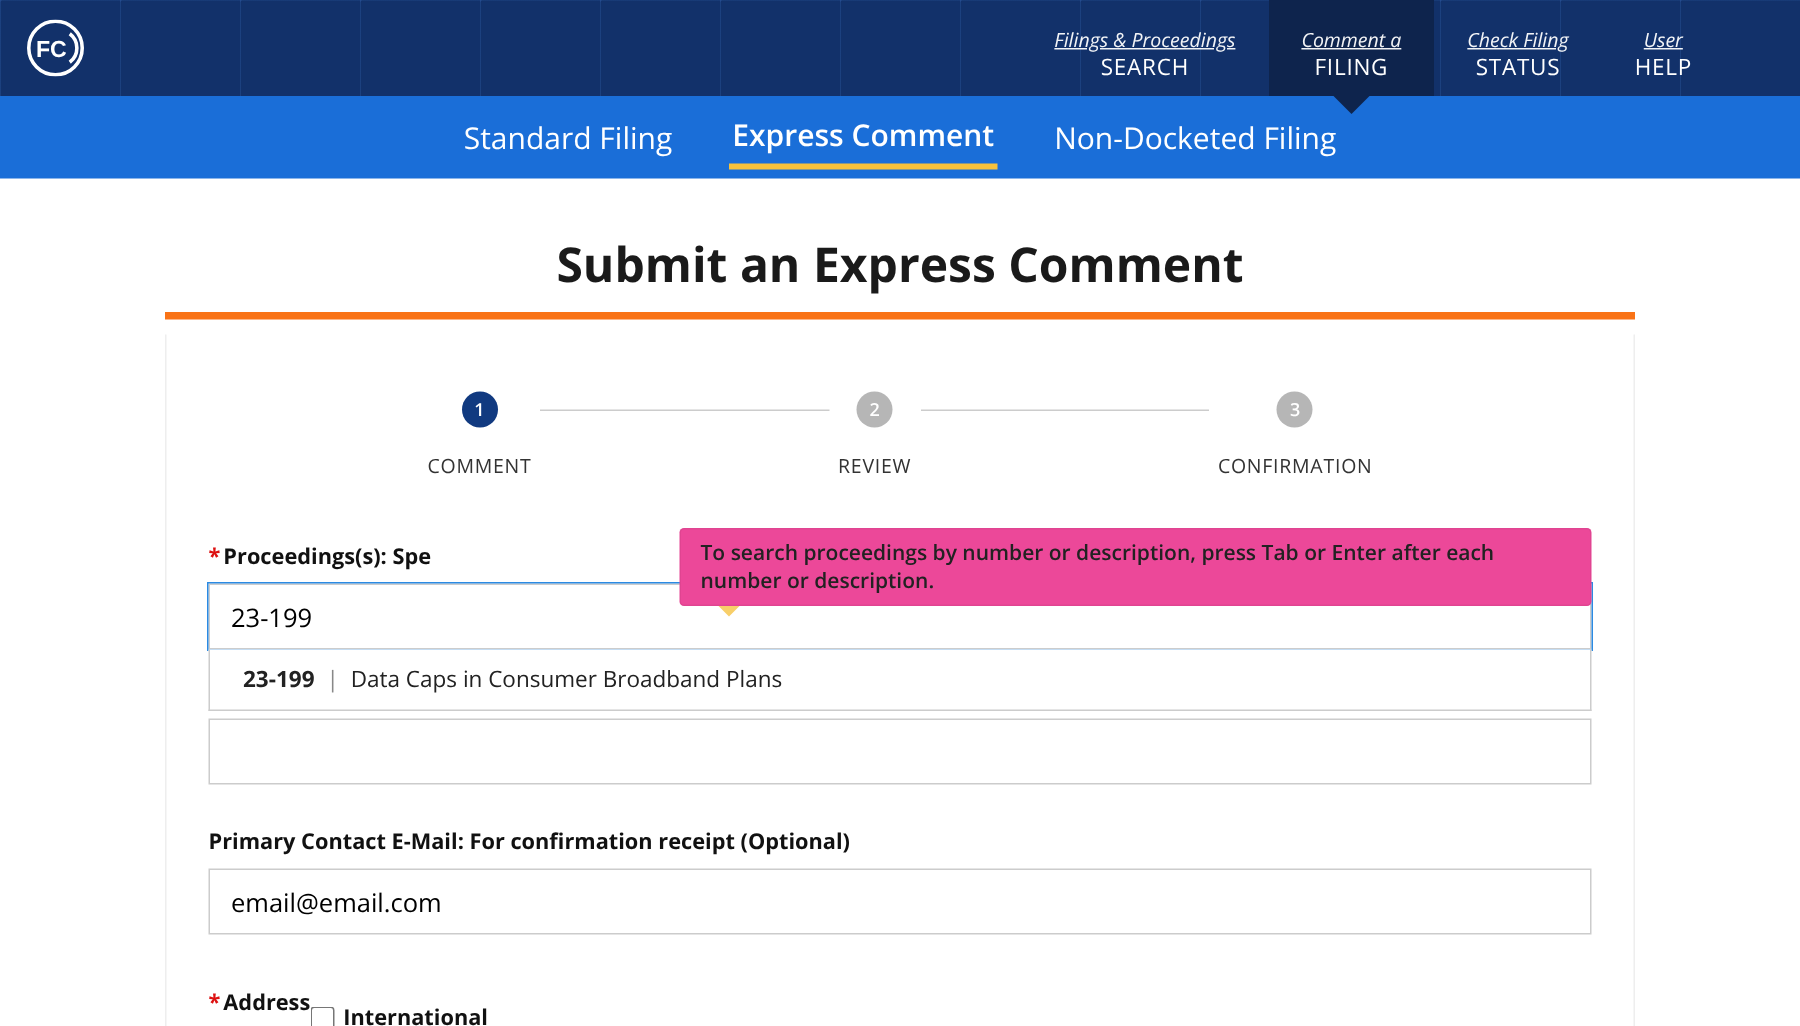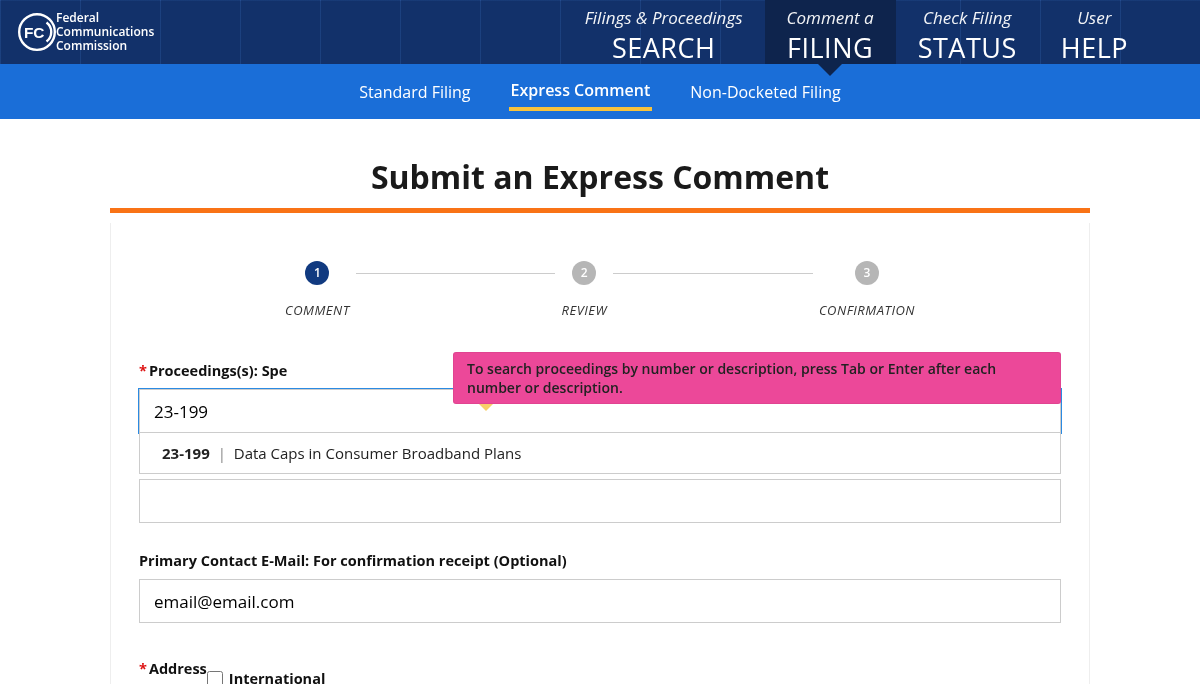--- a/index.html
+++ b/index.html
@@ -21,41 +21,41 @@
     .logo-block { display: flex; align-items: center; padding-left: 18px; }
     .fcc-logo { width: 38px; height: 38px; }
     .agency-name { color: #fff; font-size: 12px; line-height: 14px; font-weight: 600; }
 
     .primary-nav { display: flex; margin-left: auto; margin-right: 50px; height: 100%; }
     .primary-nav .tab {
       color: #fff; text-align: center; padding: 8px 22px 0;
       display: flex; flex-direction: column; justify-content: center;
       cursor: pointer; position: relative;
     }
-    .primary-nav .tab .sup { font-style: italic; font-size: 17px; opacity: .95; }
-    .primary-nav .tab .main { font-weight: 400; font-size: 27px; letter-spacing: .5px; }
+    .primary-nav .tab .sup { font-style: italic; font-size: 13px; opacity: .95; text-decoration: underline; }
+    .primary-nav .tab .main { font-weight: 400; font-size: 15px; letter-spacing: .5px; }
     .primary-nav .tab.active { background: #0e244d; }
     .primary-nav .tab.active::after {
       content: "";
       position: absolute;
       bottom: -12px; left: 50%; transform: translateX(-50%);
       width: 0; height: 0;
       border-left: 12px solid transparent;
       border-right: 12px solid transparent;
       border-top: 12px solid #0e244d;
       z-index: 5;
     }
 
     
     .sub-nav {
       background: #1a6ed8;
       height: 55px;
       display: flex; align-items: center; justify-content: center; gap: 36px;
     }
-    .sub-nav a { color: #fff; font-size: 16px; text-decoration: none; padding: 6px 2px; cursor: pointer; }
+    .sub-nav a { color: #fff; font-size: 20px; text-decoration: none; padding: 6px 2px; cursor: pointer; }
     .sub-nav a.active { border-bottom: 4px solid #f7c23c; font-weight: 600; }
 
     
     .page { max-width: 980px; margin: 0 auto; padding: 36px 0 0; }
     .page h1 {
       text-align: center; font-size: 32px; font-weight: 700; color: #1a1a1a;
       border-bottom: 5px solid #f97316; padding-bottom: 10px;
     }
     .card {
       margin-top: 10px; padding: 38px 28px 20px;
@@ -68,21 +68,21 @@
       content: ""; position: absolute; top: 12px; left: 20px; right: 20px;
       height: 1px; background: #ccc; z-index: 0;
     }
     .step { text-align: center; z-index: 1; background: #fff; padding: 0 6px; }
     .step .circle {
       width: 24px; height: 24px; border-radius: 50%; background: #b6b6b6;
       color: #fff; font-size: 12px; font-weight: 600; line-height: 24px;
       margin: 0 auto 16px;
     }
     .step.active .circle { background: #113a80; }
-    .step .label { font-size: 13px; letter-spacing: .5px; color: #333; font-style: italic; }
+    .step .label { font-size: 13px; letter-spacing: .5px; color: #333; }
 
     
     .field { margin-bottom: 26px; position: relative; }
     .field label { font-weight: 700; font-size: 14.5px; color: #111; }
     .req { color: #d11; font-weight: 700; margin-right: 2px; }
     .field input[type="text"], .field .faux-input {
       width: 100%; height: 44px; border: 1px solid #ccc; background: #fff;
       font-size: 17px; padding: 0 14px; margin-top: 8px;
       font-family: inherit;
     }
@@ -123,23 +123,20 @@
 </head>
 <body>
 
 <div class="top-header">
   <div class="logo-block">
     <svg class="fcc-logo" viewBox="0 0 64 64">
       <circle cx="32" cy="32" r="30" fill="none" stroke="#fff" stroke-width="4"></circle>
       <text x="10" y="42" font-size="26" font-weight="900" fill="#fff" font-family="Arial">FC</text>
       <path d="M48 16 a20 20 0 0 1 0 32" fill="none" stroke="#fff" stroke-width="4"></path>
     </svg>
-    <div class="agency-name" style="white-space: pre-line;">Federal
-Communications
-Commission</div>
   </div>
 
   <nav class="primary-nav">
     <div class="tab">
       <span class="sup">Filings &amp; Proceedings</span>
       <span class="main">SEARCH</span>
     </div>
     <div class="tab active">
       <span class="sup">Comment a</span>
       <span class="main">FILING</span>

